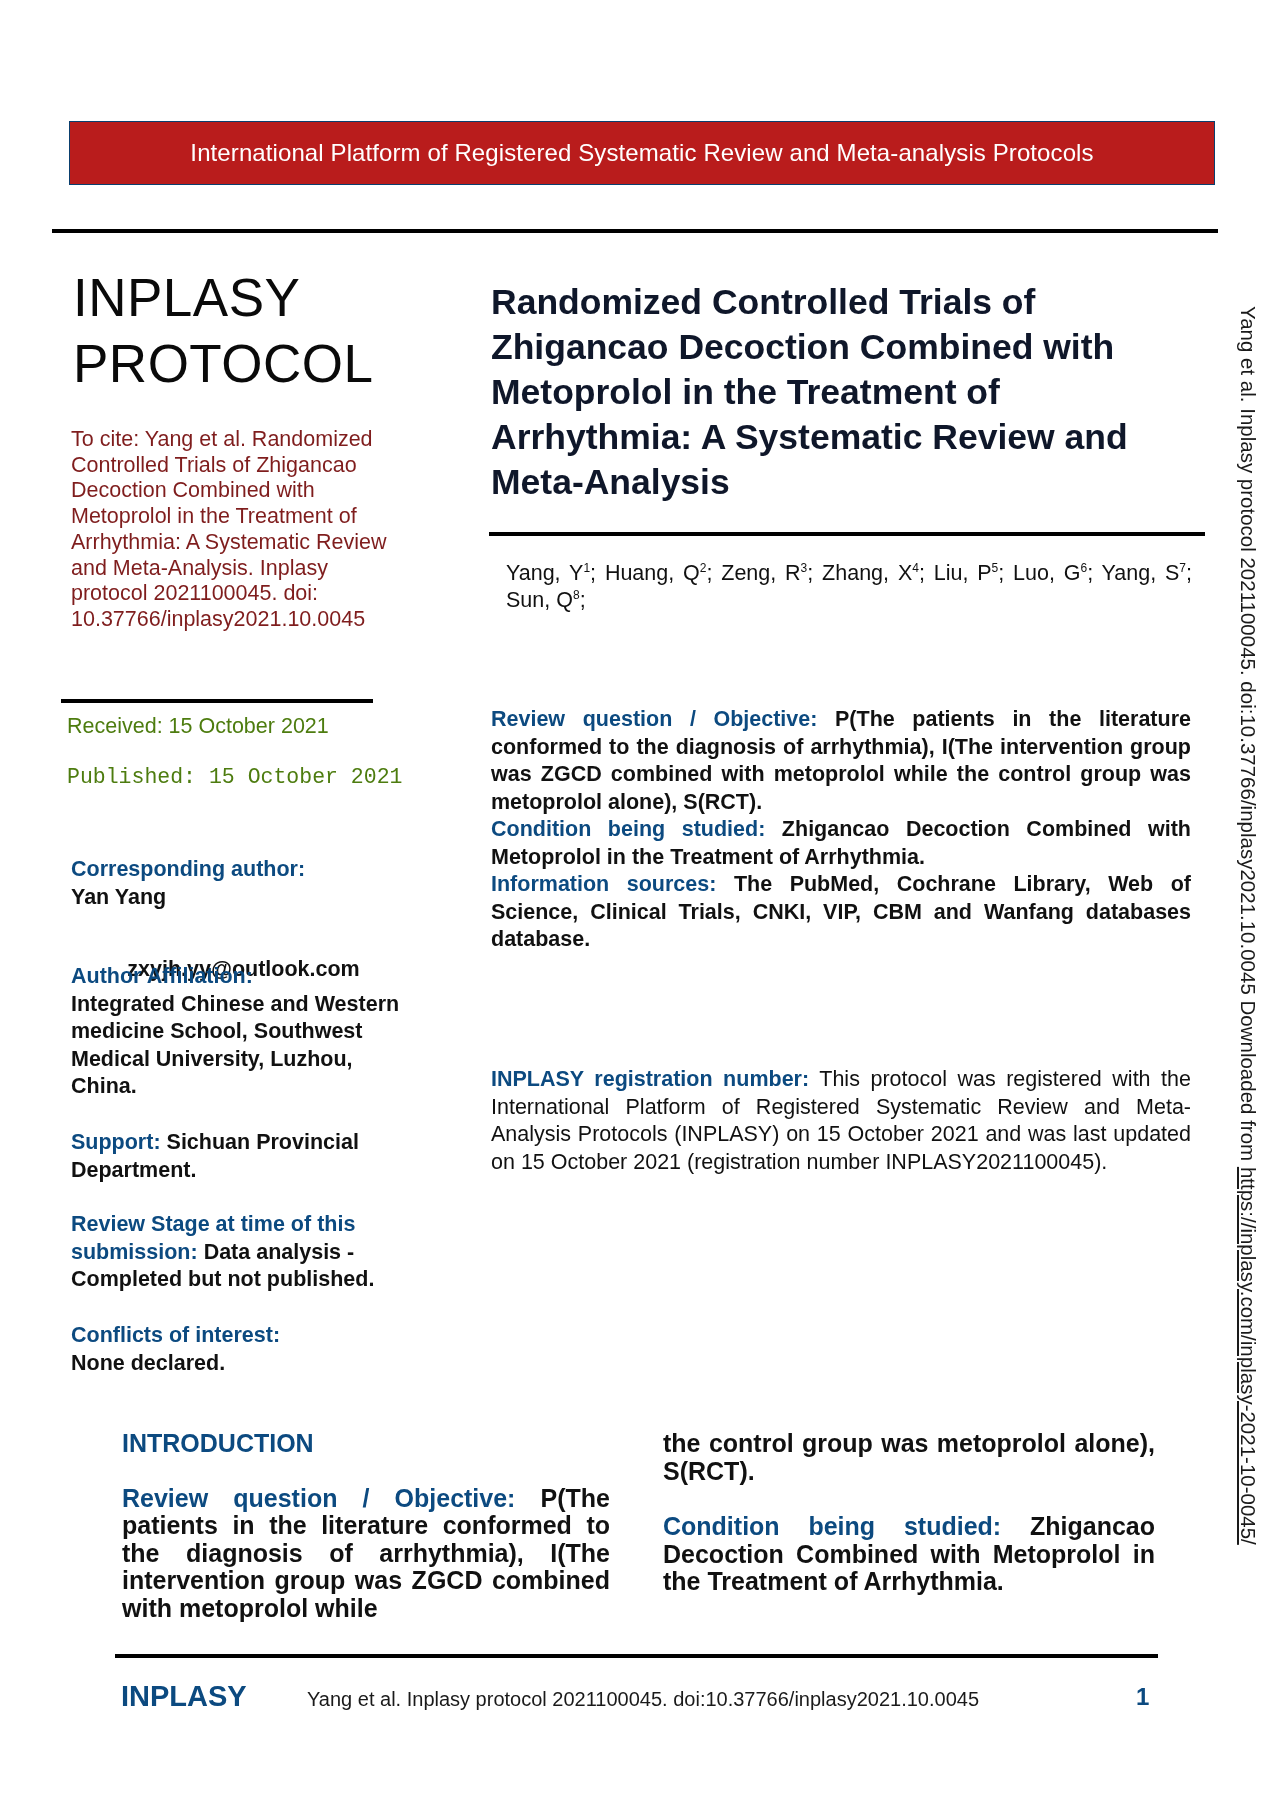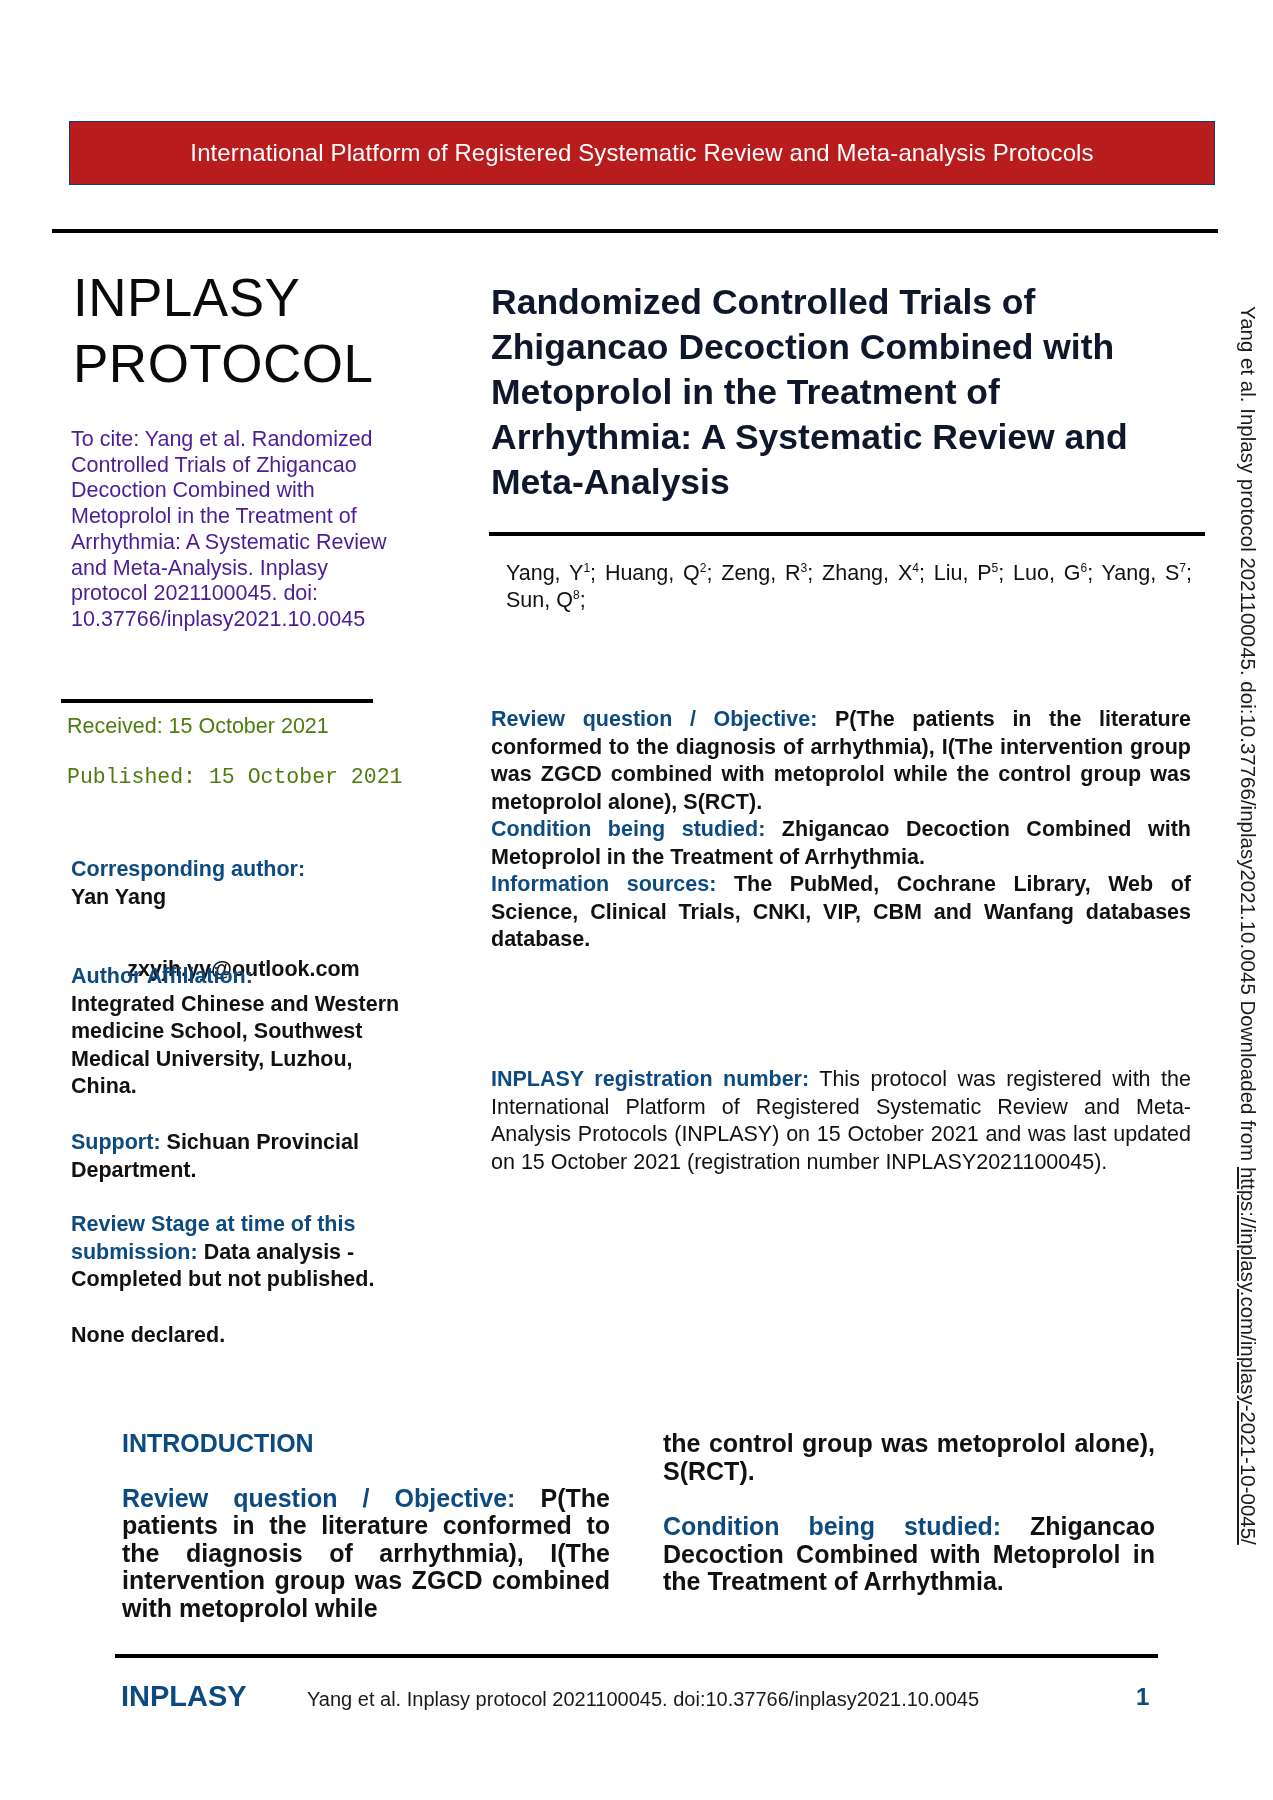--- a/index.html
+++ b/index.html
@@ -5,21 +5,21 @@
   html, body { margin:0; padding:0; background:#ffffff; }
   body { width:1273px; height:1800px; position:relative; overflow:hidden;
          font-family:"Liberation Sans", sans-serif; color:#111; }
   .abs { position:absolute; }
   .header-bar { left:69px; top:121px; width:1146px; height:64px; background:#b91c1c;
                 border:1px solid #0a3f6e; box-sizing:border-box;
                 display:flex; align-items:center; justify-content:center; }
   .header-bar span { color:#fff; font-size:24px; letter-spacing:0.1px; }
   .rule { background:#000; }
   .brand-title { left:73px; top:265px; font-size:53px; line-height:66px; color:#0a0a0a; font-weight:400; letter-spacing:0.5px; }
-  .cite { left:71px; top:427px; width:330px; font-size:21.5px; line-height:25.7px; color:#4c1d95; }
+  .cite { left:71px; top:427px; width:330px; font-size:21.5px; line-height:25.7px; color:#7f1d1d; }
   .dates { left:67px; font-size:21.5px; color:#4d7c0f; }
   .left-block { left:71px; width:345px; font-size:21.5px; line-height:27.5px; font-weight:700; }
   .left-block .lbl { color:#0c4a80; }
   .title { left:491px; top:280px; width:700px; font-size:35.5px; line-height:45px; font-weight:700; color:#0f172a; }
   .authors { left:506px; top:560px; width:686px; font-size:21.5px; line-height:27px; color:#111; text-align:justify; text-align-last:left; }
   .authors sup { font-size:12px; vertical-align:super; line-height:0; }
   .main-block { left:491px; width:700px; font-size:21.5px; line-height:27.5px; text-align:justify; }
   .main-block .lbl { color:#0c4a80; font-weight:700; }
   .main-block .val { font-weight:700; color:#111; }
   .reg { font-weight:400 !important; }
@@ -68,20 +68,21 @@
   <span class="lbl">Support:</span>
   <span>Sichuan Provincial Department.</span>
 </div>
 
 <div class="abs left-block" style="top:1211px;">
   <span class="lbl">Review Stage at time of this submission:</span>
   <span>Data analysis - Completed but not published.</span>
 </div>
 
 <div class="abs left-block" style="top:1322px;">
+  <div class="lbl">Conflicts of interest:</div>
   <div>None declared.</div>
 </div>
 
 <div class="abs title">Randomized Controlled Trials of Zhigancao Decoction Combined with Metoprolol in the Treatment of Arrhythmia: A Systematic Review and Meta-Analysis</div>
 
 <div class="abs rule" style="left:489px; top:532px; width:716px; height:4px;"></div>
 
 <div class="abs authors">
   <span><span>Yang, Y</span><sup>1</sup>; </span>
   <span><span>Huang, Q</span><sup>2</sup>; </span>

